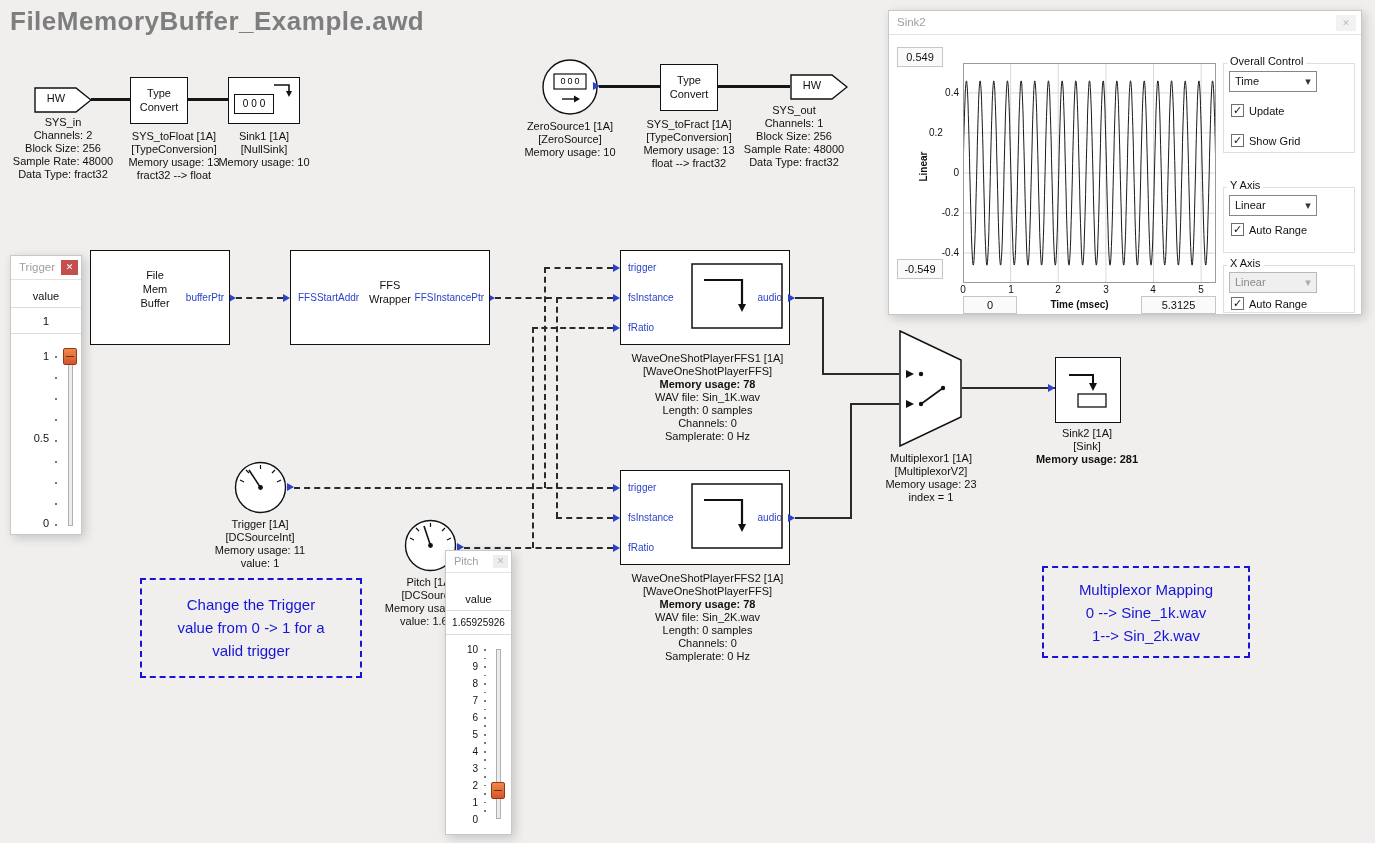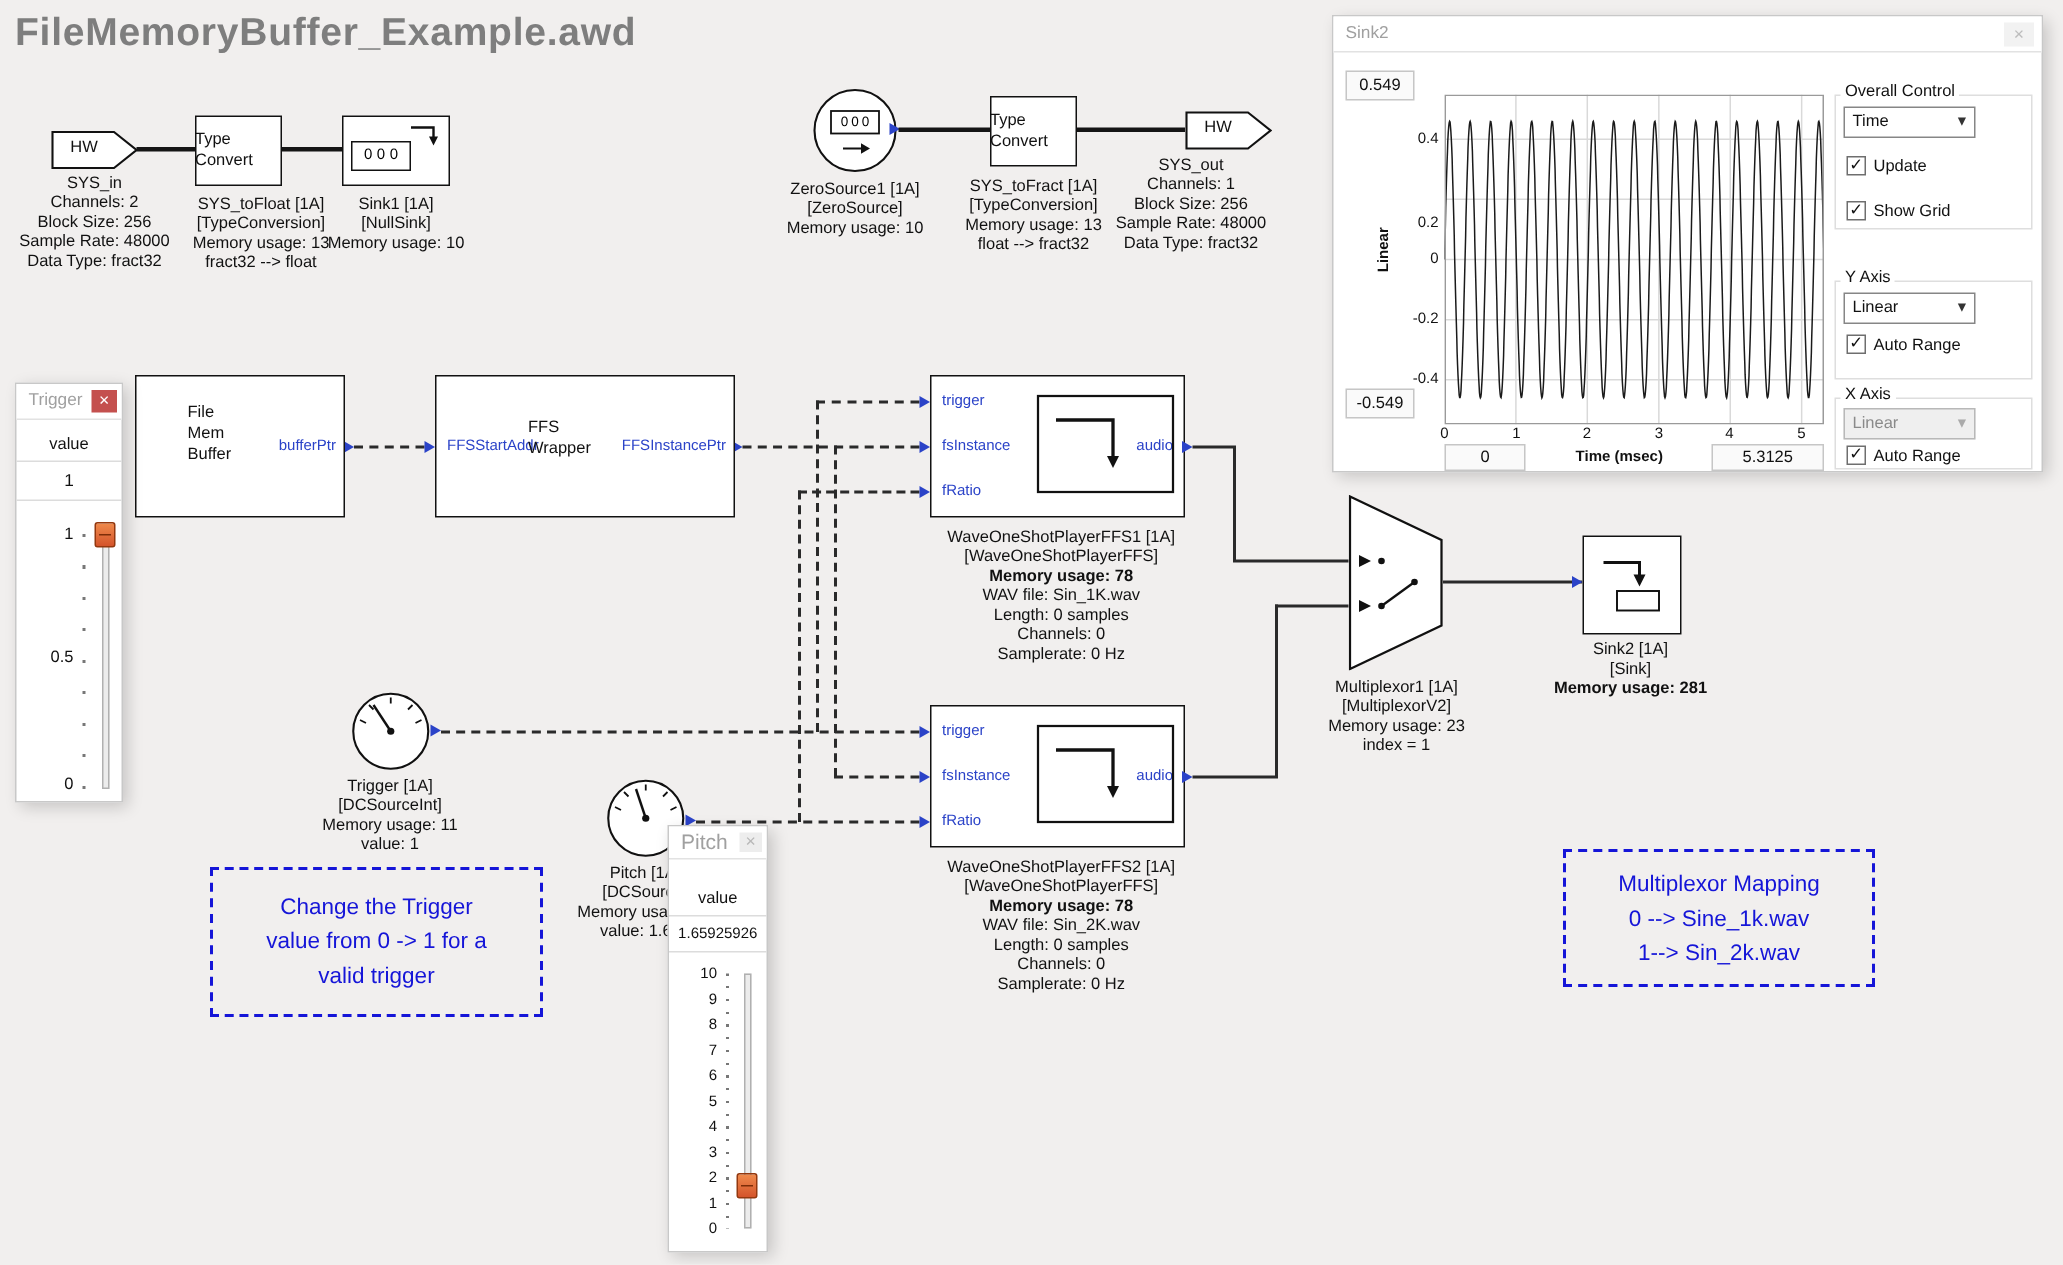--- a/index.html
+++ b/index.html
@@ -3,21 +3,21 @@
 <meta charset="utf-8">
 <style>
 *{margin:0;padding:0;box-sizing:border-box}
 body{font-family:"Liberation Sans",sans-serif;background:#f1efee}
 #canvas{position:relative;width:1375px;height:843px;background:#f1efee;overflow:hidden}
 .abs{position:absolute}
 .page-title{position:absolute;left:10px;top:6px;font-size:26px;font-weight:bold;color:#7e7e7e;letter-spacing:.5px}
 .block{position:absolute;background:#fff;border:1.4px solid #111}
 .caption{position:absolute;font-size:11px;line-height:13px;text-align:center;color:#111}
 .caption .bold{font-weight:700}
-.bodytext{position:absolute;font-size:11px;line-height:14px;text-align:left;color:#111}
+.bodytext{position:absolute;font-size:11px;line-height:14px;text-align:center;color:#111}
 .shape-label{position:absolute;font-size:11px;font-weight:400;text-align:center;color:#111}
 .port{position:absolute;font-size:10px;color:#2b43c8;white-space:nowrap}
 .tri{position:absolute;width:0;height:0;border-top:4px solid transparent;border-bottom:4px solid transparent;border-left:7px solid #2b43c8}
 .wire{position:absolute;border-top:3px solid #151515}
 .wire2{position:absolute;border-top:2px solid #2a2a2a}
 .wire2v{position:absolute;border-left:2px solid #2a2a2a}
 .dash{position:absolute;border-top:2px dashed #2a2a2a}
 .dashv{position:absolute;border-left:2px dashed #2a2a2a}
 .disp{position:absolute;border:1.2px solid #111;background:#fff;text-align:center;font-size:10px;letter-spacing:3px;padding-left:3px}
 .win{position:absolute;background:#fff;border:1px solid #c8c8c8;box-shadow:3px 3px 10px rgba(0,0,0,.18)}
@@ -300,21 +300,21 @@
     <div class="ticklabel" style="left:18px;top:94px;width:20px">1</div>
     <div class="ticklabel" style="left:14px;top:176px;width:24px">0.5</div>
     <div class="ticklabel" style="left:18px;top:261px;width:20px">0</div>
     <div class="dots" style="left:44px;top:100px;height:170px;background:repeating-linear-gradient(to bottom,#777 0 2px,transparent 2px 21px)"></div>
     <div class="track" style="left:57px;top:100px;height:170px"></div>
     <div class="handle" style="left:52px;top:92px"></div>
   </div>
 
   <div class="win" style="left:445px;top:550px;width:67px;height:285px;z-index:18">
     <div class="titlebar" style="height:22px">
-      <span class="t" style="line-height:21px;font-size:14px">Pitch</span>
+      <span class="t" style="line-height:21px;font-size:11px">Pitch</span>
       <span class="closebtn" style="right:3px;top:4px;width:15px;height:13px;line-height:13px;background:#ededed;color:#b8b8b8">✕</span>
     </div>
     <div class="row" style="top:36px;height:24px;line-height:24px;font-size:11px">value</div>
     <div class="row" style="top:60px;height:24px;line-height:24px;font-size:10px">1.65925926</div>
     <div class="ticklabel" style="left:12px;top:93px;width:20px;font-size:10px">10</div>
     <div class="ticklabel" style="left:12px;top:110px;width:20px;font-size:10px">9</div>
     <div class="ticklabel" style="left:12px;top:127px;width:20px;font-size:10px">8</div>
     <div class="ticklabel" style="left:12px;top:144px;width:20px;font-size:10px">7</div>
     <div class="ticklabel" style="left:12px;top:161px;width:20px;font-size:10px">6</div>
     <div class="ticklabel" style="left:12px;top:178px;width:20px;font-size:10px">5</div>
@@ -332,21 +332,21 @@
     <div class="titlebar">
       <span class="t">Sink2</span>
       <span class="closebtn" style="right:5px;width:20px;height:16px;line-height:16px;background:#f2f2f2;color:#bcbcbc">✕</span>
     </div>
 
     <div class="field" style="left:8px;top:36px;width:46px;height:20px;line-height:18px">0.549</div>
     <div class="field" style="left:8px;top:248px;width:46px;height:20px;line-height:18px">-0.549</div>
     <div class="plotlabel" style="left:6px;top:150px;width:56px;text-align:center;font-weight:bold;transform:rotate(-90deg)">Linear</div>
 
     <div class="plotlabel" style="left:40px;top:76px;width:30px;text-align:right">0.4</div>
-    <div class="plotlabel" style="left:40px;top:132px;width:30px;text-align:right">0.2</div>
+    <div class="plotlabel" style="left:40px;top:116px;width:30px;text-align:left">0.2</div>
     <div class="plotlabel" style="left:40px;top:156px;width:30px;text-align:right">0</div>
     <div class="plotlabel" style="left:40px;top:196px;width:30px;text-align:right">-0.2</div>
     <div class="plotlabel" style="left:40px;top:236px;width:30px;text-align:right">-0.4</div>
 
     <svg class="abs" style="left:74px;top:52px;background:#fff" width="253" height="220" viewBox="0 0 253 220">
         <path d="M0.0 0 L0.0 220 M47.6 0 L47.6 220 M95.2 0 L95.2 220 M142.9 0 L142.9 220 M190.5 0 L190.5 220 M238.1 0 L238.1 220 M0 190.1 L253 190.1 M0 150.1 L253 150.1 M0 110.0 L253 110.0 M0 69.9 L253 69.9 M0 29.9 L253 29.9 " stroke="#d9d9d9" fill="none"></path>
         <polyline points="0.0,110.0 0.3,98.1 0.6,86.5 0.8,75.2 1.1,64.5 1.4,54.5 1.7,45.5 2.0,37.6 2.2,30.8 2.5,25.4 2.8,21.4 3.1,18.9 3.4,17.9 3.7,18.4 3.9,20.4 4.2,24.0 4.5,28.9 4.8,35.2 5.1,42.8 5.3,51.5 5.6,61.2 5.9,71.6 6.2,82.7 6.5,94.3 6.7,106.1 7.0,118.0 7.3,129.8 7.6,141.2 7.9,152.1 8.2,162.3 8.4,171.7 8.7,180.0 9.0,187.1 9.3,193.0 9.6,197.5 9.8,200.5 10.1,202.0 10.4,202.0 10.7,200.4 11.0,197.4 11.2,192.8 11.5,186.9 11.8,179.8 12.1,171.4 12.4,162.1 12.7,151.8 12.9,140.9 13.2,129.5 13.5,117.7 13.8,105.8 14.1,94.0 14.3,82.4 14.6,71.3 14.9,60.9 15.2,51.3 15.5,42.6 15.7,35.1 16.0,28.8 16.3,23.8 16.6,20.3 16.9,18.3 17.1,17.9 17.4,18.9 17.7,21.5 18.0,25.5 18.3,31.0 18.6,37.8 18.8,45.7 19.1,54.8 19.4,64.8 19.7,75.5 20.0,86.8 20.2,98.4 20.5,110.3 20.8,122.2 21.1,133.9 21.4,145.1 21.6,155.8 21.9,165.7 22.2,174.7 22.5,182.6 22.8,189.3 23.1,194.7 23.3,198.7 23.6,201.2 23.9,202.2 24.2,201.6 24.5,199.5 24.7,195.9 25.0,190.9 25.3,184.6 25.6,177.0 25.9,168.3 26.1,158.6 26.4,148.1 26.7,136.9 27.0,125.4 27.3,113.5 27.5,101.6 27.8,89.9 28.1,78.5 28.4,67.6 28.7,57.4 29.0,48.1 29.2,39.8 29.5,32.7 29.8,26.9 30.1,22.4 30.4,19.5 30.6,18.0 30.9,18.1 31.2,19.7 31.5,22.7 31.8,27.3 32.0,33.2 32.3,40.4 32.6,48.8 32.9,58.2 33.2,68.4 33.5,79.4 33.7,90.8 34.0,102.6 34.3,114.5 34.6,126.3 34.9,137.9 35.1,149.0 35.4,159.4 35.7,169.0 36.0,177.6 36.3,185.1 36.5,191.4 36.8,196.3 37.1,199.7 37.4,201.7 37.7,202.1 37.9,201.0 38.2,198.4 38.5,194.3 38.8,188.8 39.1,182.0 39.4,174.0 39.6,165.0 39.9,155.0 40.2,144.2 40.5,132.9 40.8,121.2 41.0,109.4 41.3,97.5 41.6,85.8 41.9,74.6 42.2,63.9 42.4,54.0 42.7,45.1 43.0,37.2 43.3,30.5 43.6,25.2 43.9,21.2 44.1,18.8 44.4,17.8 44.7,18.4 45.0,20.6 45.3,24.2 45.5,29.2 45.8,35.6 46.1,43.3 46.4,52.0 46.7,61.7 46.9,72.2 47.2,83.4 47.5,94.9 47.8,106.8 48.1,118.7 48.4,130.4 48.6,141.8 48.9,152.7 49.2,162.9 49.5,172.1 49.8,180.4 50.0,187.5 50.3,193.3 50.6,197.7 50.9,200.6 51.2,202.0 51.4,201.9 51.7,200.3 52.0,197.1 52.3,192.6 52.6,186.6 52.8,179.3 53.1,171.0 53.4,161.5 53.7,151.3 54.0,140.3 54.3,128.8 54.5,117.1 54.8,105.2 55.1,93.4 55.4,81.8 55.7,70.8 55.9,60.3 56.2,50.8 56.5,42.2 56.8,34.7 57.1,28.5 57.3,23.6 57.6,20.2 57.9,18.3 58.2,17.9 58.5,19.0 58.8,21.7 59.0,25.8 59.3,31.3 59.6,38.2 59.9,46.2 60.2,55.3 60.4,65.3 60.7,76.1 61.0,87.4 61.3,99.1 61.6,111.0 61.8,122.8 62.1,134.5 62.4,145.7 62.7,156.4 63.0,166.2 63.3,175.2 63.5,183.0 63.8,189.7 64.1,195.0 64.4,198.9 64.7,201.3 64.9,202.2 65.2,201.5 65.5,199.4 65.8,195.7 66.1,190.6 66.3,184.2 66.6,176.5 66.9,167.8 67.2,158.0 67.5,147.5 67.7,136.3 68.0,124.7 68.3,112.9 68.6,101.0 68.9,89.3 69.2,77.9 69.4,67.0 69.7,56.9 70.0,47.6 70.3,39.4 70.6,32.4 70.8,26.6 71.1,22.2 71.4,19.3 71.7,18.0 72.0,18.1 72.2,19.8 72.5,23.0 72.8,27.6 73.1,33.6 73.4,40.9 73.7,49.3 73.9,58.7 74.2,69.0 74.5,80.0 74.8,91.5 75.1,103.2 75.3,115.1 75.6,127.0 75.9,138.5 76.2,149.5 76.5,159.9 76.7,169.5 77.0,178.1 77.3,185.5 77.6,191.7 77.9,196.5 78.1,199.9 78.4,201.8 78.7,202.1 79.0,200.9 79.3,198.2 79.6,194.1 79.8,188.5 80.1,181.6 80.4,173.6 80.7,164.4 81.0,154.4 81.2,143.6 81.5,132.3 81.8,120.6 82.1,108.7 82.4,96.9 82.6,85.2 82.9,74.0 83.2,63.4 83.5,53.5 83.8,44.6 84.1,36.8 84.3,30.2 84.6,24.9 84.9,21.1 85.2,18.7 85.5,17.8 85.7,18.5 86.0,20.7 86.3,24.4 86.6,29.5 86.9,36.0 87.1,43.7 87.4,52.5 87.7,62.3 88.0,72.8 88.3,84.0 88.5,95.6 88.8,107.4 89.1,119.3 89.4,131.0 89.7,142.4 90.0,153.3 90.2,163.4 90.5,172.6 90.8,180.8 91.1,187.8 91.4,193.5 91.6,197.9 91.9,200.7 92.2,202.1 92.5,201.9 92.8,200.2 93.0,196.9 93.3,192.3 93.6,186.2 93.9,178.9 94.2,170.5 94.5,161.0 94.7,150.7 95.0,139.7 95.3,128.2 95.6,116.4 95.9,104.5 96.1,92.7 96.4,81.2 96.7,70.2 97.0,59.8 97.3,50.3 97.5,41.7 97.8,34.3 98.1,28.2 98.4,23.4 98.7,20.1 99.0,18.2 99.2,17.9 99.5,19.1 99.8,21.9 100.1,26.1 100.4,31.7 100.6,38.6 100.9,46.7 101.2,55.8 101.5,65.9 101.8,76.7 102.0,88.0 102.3,99.7 102.6,111.6 102.9,123.5 103.2,135.1 103.4,146.3 103.7,156.9 104.0,166.7 104.3,175.6 104.6,183.4 104.9,190.0 105.1,195.2 105.4,199.0 105.7,201.4 106.0,202.2 106.3,201.4 106.5,199.2 106.8,195.5 107.1,190.3 107.4,183.8 107.7,176.1 107.9,167.2 108.2,157.5 108.5,146.9 108.8,135.7 109.1,124.1 109.4,112.3 109.6,100.4 109.9,88.6 110.2,77.3 110.5,66.4 110.8,56.3 111.0,47.1 111.3,39.0 111.6,32.0 111.9,26.3 112.2,22.0 112.4,19.2 112.7,17.9 113.0,18.2 113.3,19.9 113.6,23.2 113.9,27.9 114.1,34.0 114.4,41.3 114.7,49.8 115.0,59.3 115.3,69.6 115.5,80.6 115.8,92.1 116.1,103.9 116.4,115.8 116.7,127.6 116.9,139.1 117.2,150.1 117.5,160.5 117.8,170.0 118.1,178.5 118.3,185.9 118.6,192.0 118.9,196.7 119.2,200.0 119.5,201.8 119.8,202.1 120.0,200.8 120.3,198.0 120.6,193.8 120.9,188.2 121.2,181.2 121.4,173.1 121.7,163.9 122.0,153.8 122.3,143.0 122.6,131.7 122.8,120.0 123.1,108.1 123.4,96.2 123.7,84.6 124.0,73.4 124.3,62.8 124.5,53.0 124.8,44.1 125.1,36.4 125.4,29.9 125.7,24.7 125.9,20.9 126.2,18.6 126.5,17.8 126.8,18.6 127.1,20.9 127.3,24.7 127.6,29.9 127.9,36.4 128.2,44.1 128.5,53.0 128.7,62.8 129.0,73.4 129.3,84.6 129.6,96.2 129.9,108.1 130.2,120.0 130.4,131.7 130.7,143.0 131.0,153.8 131.3,163.9 131.6,173.1 131.8,181.2 132.1,188.2 132.4,193.8 132.7,198.0 133.0,200.8 133.2,202.1 133.5,201.8 133.8,200.0 134.1,196.7 134.4,192.0 134.7,185.9 134.9,178.5 135.2,170.0 135.5,160.5 135.8,150.1 136.1,139.1 136.3,127.6 136.6,115.8 136.9,103.9 137.2,92.1 137.5,80.6 137.7,69.6 138.0,59.3 138.3,49.8 138.6,41.3 138.9,34.0 139.2,27.9 139.4,23.2 139.7,19.9 140.0,18.2 140.3,17.9 140.6,19.2 140.8,22.0 141.1,26.3 141.4,32.0 141.7,39.0 142.0,47.1 142.2,56.3 142.5,66.4 142.8,77.3 143.1,88.6 143.4,100.4 143.6,112.3 143.9,124.1 144.2,135.7 144.5,146.9 144.8,157.5 145.1,167.2 145.3,176.1 145.6,183.8 145.9,190.3 146.2,195.5 146.5,199.2 146.7,201.4 147.0,202.2 147.3,201.4 147.6,199.0 147.9,195.2 148.1,190.0 148.4,183.4 148.7,175.6 149.0,166.7 149.3,156.9 149.6,146.3 149.8,135.1 150.1,123.5 150.4,111.6 150.7,99.7 151.0,88.0 151.2,76.7 151.5,65.9 151.8,55.8 152.1,46.7 152.4,38.6 152.6,31.7 152.9,26.1 153.2,21.9 153.5,19.1 153.8,17.9 154.0,18.2 154.3,20.1 154.6,23.4 154.9,28.2 155.2,34.3 155.5,41.7 155.7,50.3 156.0,59.8 156.3,70.2 156.6,81.2 156.9,92.7 157.1,104.5 157.4,116.4 157.7,128.2 158.0,139.7 158.3,150.7 158.5,161.0 158.8,170.5 159.1,178.9 159.4,186.2 159.7,192.3 160.0,196.9 160.2,200.2 160.5,201.9 160.8,202.1 161.1,200.7 161.4,197.9 161.6,193.5 161.9,187.8 162.2,180.8 162.5,172.6 162.8,163.4 163.0,153.3 163.3,142.4 163.6,131.0 163.9,119.3 164.2,107.4 164.5,95.6 164.7,84.0 165.0,72.8 165.3,62.3 165.6,52.5 165.9,43.7 166.1,36.0 166.4,29.5 166.7,24.4 167.0,20.7 167.3,18.5 167.5,17.8 167.8,18.7 168.1,21.1 168.4,24.9 168.7,30.2 168.9,36.8 169.2,44.6 169.5,53.5 169.8,63.4 170.1,74.0 170.4,85.2 170.6,96.9 170.9,108.7 171.2,120.6 171.5,132.3 171.8,143.6 172.0,154.4 172.3,164.4 172.6,173.6 172.9,181.6 173.2,188.5 173.4,194.1 173.7,198.2 174.0,200.9 174.3,202.1 174.6,201.8 174.9,199.9 175.1,196.5 175.4,191.7 175.7,185.5 176.0,178.1 176.3,169.5 176.5,159.9 176.8,149.5 177.1,138.5 177.4,127.0 177.7,115.1 177.9,103.2 178.2,91.5 178.5,80.0 178.8,69.0 179.1,58.7 179.3,49.3 179.6,40.9 179.9,33.6 180.2,27.6 180.5,23.0 180.8,19.8 181.0,18.1 181.3,18.0 181.6,19.3 181.9,22.2 182.2,26.6 182.4,32.4 182.7,39.4 183.0,47.6 183.3,56.9 183.6,67.0 183.8,77.9 184.1,89.3 184.4,101.0 184.7,112.9 185.0,124.7 185.3,136.3 185.5,147.5 185.8,158.0 186.1,167.8 186.4,176.5 186.7,184.2 186.9,190.6 187.2,195.7 187.5,199.4 187.8,201.5 188.1,202.2 188.3,201.3 188.6,198.9 188.9,195.0 189.2,189.7 189.5,183.0 189.8,175.2 190.0,166.2 190.3,156.4 190.6,145.7 190.9,134.5 191.2,122.8 191.4,111.0 191.7,99.1 192.0,87.4 192.3,76.1 192.6,65.3 192.8,55.3 193.1,46.2 193.4,38.2 193.7,31.3 194.0,25.8 194.2,21.7 194.5,19.0 194.8,17.9 195.1,18.3 195.4,20.2 195.7,23.6 195.9,28.5 196.2,34.7 196.5,42.2 196.8,50.8 197.1,60.3 197.3,70.8 197.6,81.8 197.9,93.4 198.2,105.2 198.5,117.1 198.7,128.8 199.0,140.3 199.3,151.3 199.6,161.5 199.9,171.0 200.2,179.3 200.4,186.6 200.7,192.6 201.0,197.1 201.3,200.3 201.6,201.9 201.8,202.0 202.1,200.6 202.4,197.7 202.7,193.3 203.0,187.5 203.2,180.4 203.5,172.1 203.8,162.9 204.1,152.7 204.4,141.8 204.6,130.4 204.9,118.7 205.2,106.8 205.5,94.9 205.8,83.4 206.1,72.2 206.3,61.7 206.6,52.0 206.9,43.3 207.2,35.6 207.5,29.2 207.7,24.2 208.0,20.6 208.3,18.4 208.6,17.8 208.9,18.8 209.1,21.2 209.4,25.2 209.7,30.5 210.0,37.2 210.3,45.1 210.6,54.0 210.8,63.9 211.1,74.6 211.4,85.8 211.7,97.5 212.0,109.4 212.2,121.2 212.5,132.9 212.8,144.2 213.1,155.0 213.4,165.0 213.6,174.0 213.9,182.0 214.2,188.8 214.5,194.3 214.8,198.4 215.0,201.0 215.3,202.1 215.6,201.7 215.9,199.7 216.2,196.3 216.5,191.4 216.7,185.1 217.0,177.6 217.3,169.0 217.6,159.4 217.9,149.0 218.1,137.9 218.4,126.3 218.7,114.5 219.0,102.6 219.3,90.8 219.5,79.4 219.8,68.4 220.1,58.2 220.4,48.8 220.7,40.4 221.0,33.2 221.2,27.3 221.5,22.7 221.8,19.7 222.1,18.1 222.4,18.0 222.6,19.5 222.9,22.4 223.2,26.9 223.5,32.7 223.8,39.8 224.0,48.1 224.3,57.4 224.6,67.6 224.9,78.5 225.2,89.9 225.5,101.6 225.7,113.5 226.0,125.4 226.3,136.9 226.6,148.1 226.9,158.6 227.1,168.3 227.4,177.0 227.7,184.6 228.0,190.9 228.3,195.9 228.5,199.5 228.8,201.6 229.1,202.2 229.4,201.2 229.7,198.7 229.9,194.7 230.2,189.3 230.5,182.6 230.8,174.7 231.1,165.7 231.4,155.8 231.6,145.1 231.9,133.9 232.2,122.2 232.5,110.3 232.8,98.4 233.0,86.8 233.3,75.5 233.6,64.8 233.9,54.8 234.2,45.7 234.4,37.8 234.7,31.0 235.0,25.5 235.3,21.5 235.6,18.9 235.9,17.9 236.1,18.3 236.4,20.3 236.7,23.8 237.0,28.8 237.3,35.1 237.5,42.6 237.8,51.3 238.1,60.9 238.4,71.3 238.7,82.4 238.9,94.0 239.2,105.8 239.5,117.7 239.8,129.5 240.1,140.9 240.3,151.8 240.6,162.1 240.9,171.4 241.2,179.8 241.5,186.9 241.8,192.8 242.0,197.4 242.3,200.4 242.6,202.0 242.9,202.0 243.2,200.5 243.4,197.5 243.7,193.0 244.0,187.1 244.3,180.0 244.6,171.7 244.8,162.3 245.1,152.1 245.4,141.2 245.7,129.8 246.0,118.0 246.3,106.1 246.5,94.3 246.8,82.7 247.1,71.6 247.4,61.2 247.7,51.5 247.9,42.8 248.2,35.2 248.5,28.9 248.8,24.0 249.1,20.4 249.3,18.4 249.6,17.9 249.9,18.9 250.2,21.4 250.5,25.4 250.8,30.8 251.0,37.6 251.3,45.5 251.6,54.5 251.9,64.5 252.2,75.2 252.4,86.5 252.7,98.1 253.0,110.0 " fill="none" stroke="#1a1a1a" stroke-width="1"></polyline>
         <rect x="0.5" y="0.5" width="252" height="219" fill="none" stroke="#9a9a9a"></rect>
       </svg>
 

